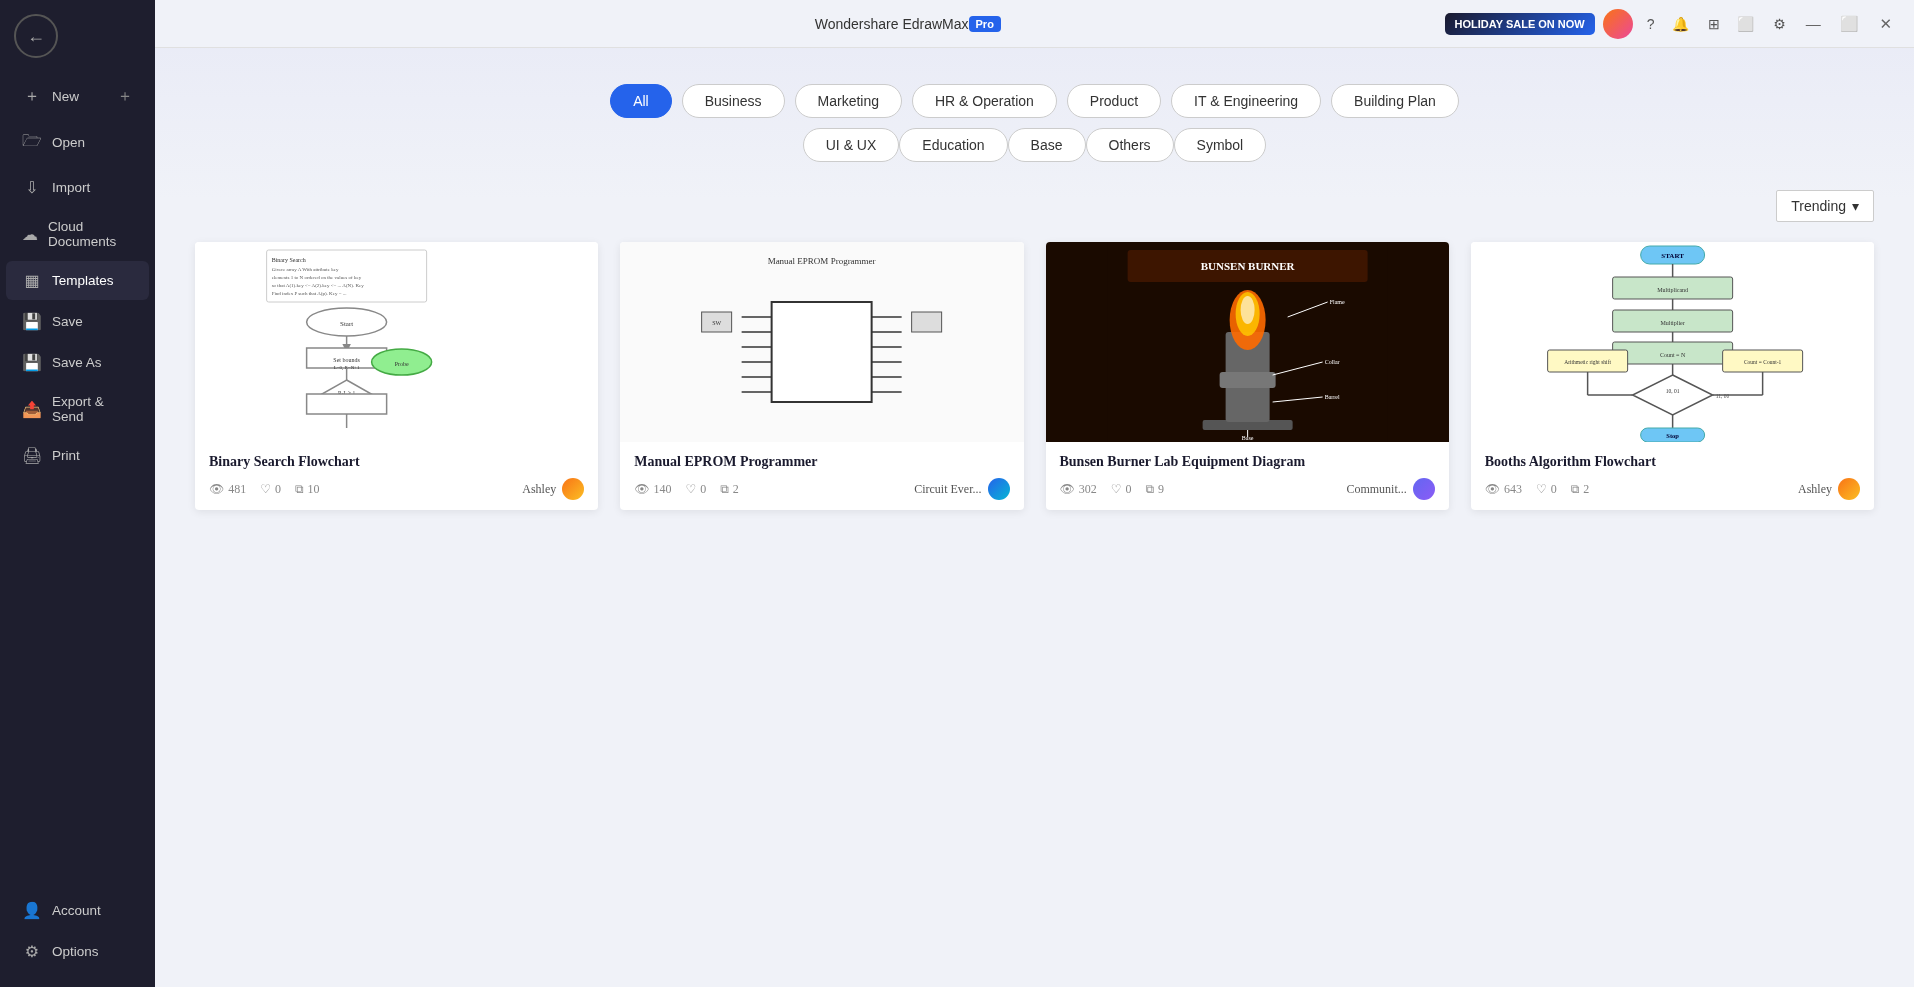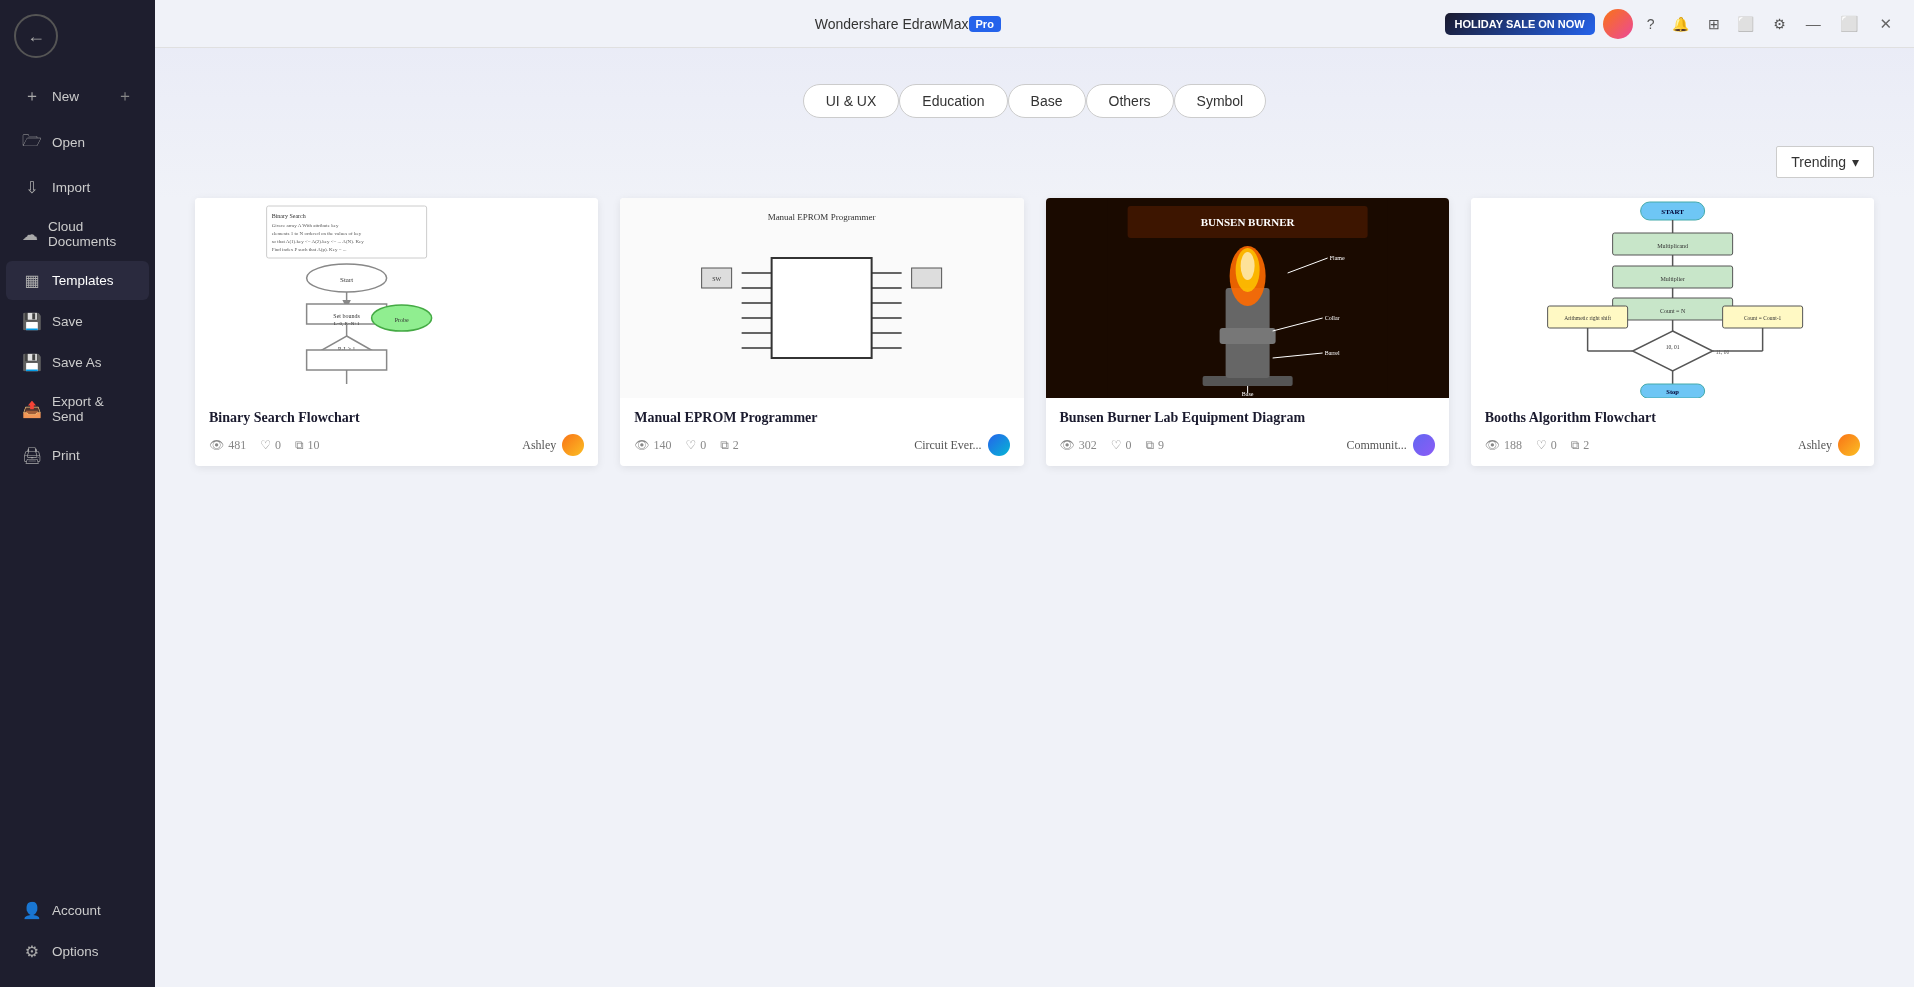--- a/index.html
+++ b/index.html
@@ -302,20 +302,29 @@
       </div>
       <button class="win-btn">—</button>
       <button class="win-btn">⬜</button>
       <button class="win-btn close">✕</button>
     </div>
   </div>
 
   <div class="content-inner">
 
 
+    <div class="filter-row">
+      <button class="filter-btn active">All</button>
+      <button class="filter-btn">Business</button>
+      <button class="filter-btn">Marketing</button>
+      <button class="filter-btn">HR &amp; Operation</button>
+      <button class="filter-btn">Product</button>
+      <button class="filter-btn">IT &amp; Engineering</button>
+      <button class="filter-btn">Building Plan</button>
+    </div>
 
     <div class="filter-row2">
       <button class="filter-btn">UI &amp; UX</button>
       <button class="filter-btn">Education</button>
       <button class="filter-btn">Base</button>
       <button class="filter-btn">Others</button>
       <button class="filter-btn">Symbol</button>
     </div>
 
     <div class="sort-row">
@@ -539,21 +548,21 @@
             <line x1="140" y1="173" x2="140" y2="186" stroke="#555" stroke-width="1.5"></line>
             <rect x="108" y="186" width="64" height="14" fill="#6ec6f5" rx="7" stroke="#4aa" stroke-width="1"></rect>
             <text x="140" y="196" font-size="6.5" fill="#003" text-anchor="middle" font-weight="bold">Stop</text>
           </svg>
         </div>
         <div class="card-body">
           <div class="card-title">Booths Algorithm Flowchart</div>
           <div class="card-meta">
             <span class="card-meta-item">
               <span>👁</span>
-              <span>188</span>
+              <span>643</span>
             </span>
             <span class="card-meta-item">
               <span>♡</span>
               <span>0</span>
             </span>
             <span class="card-meta-item">
               <span>⧉</span>
               <span>2</span>
             </span>
             <span class="card-meta-right">

